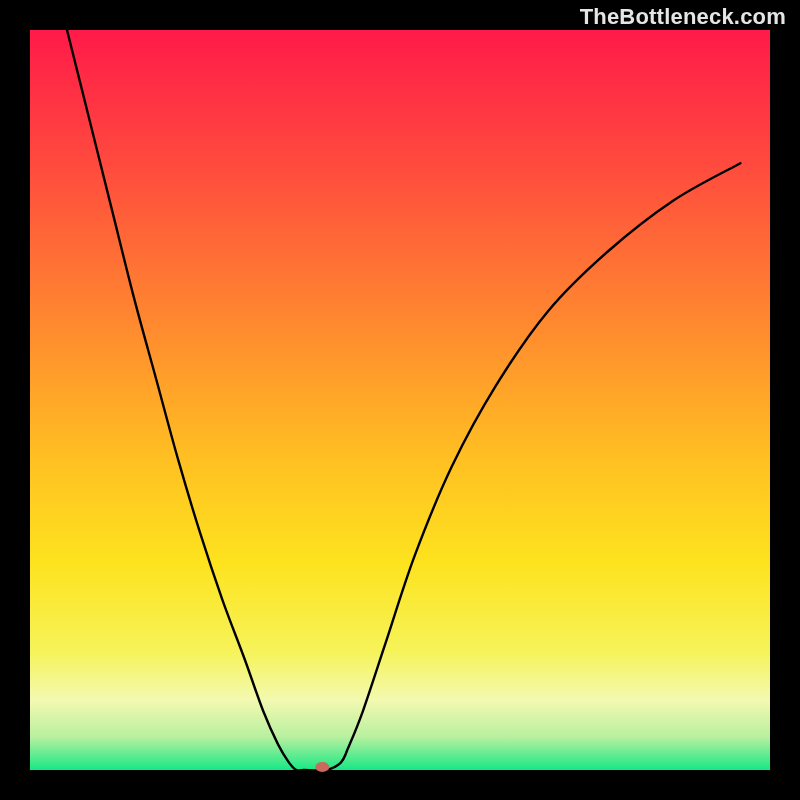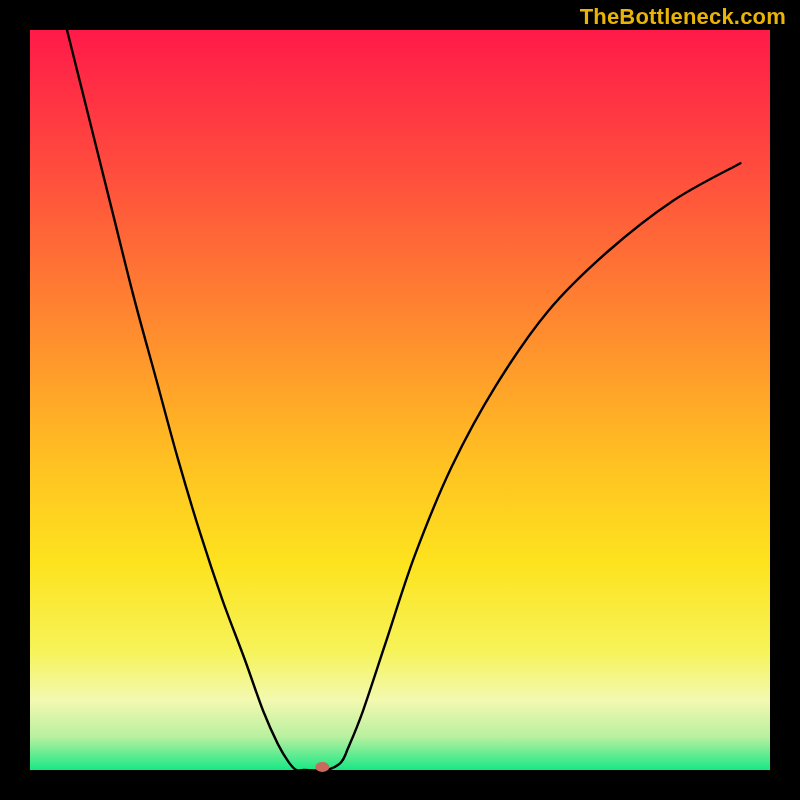--- a/index.html
+++ b/index.html
@@ -14,21 +14,21 @@
   .stage {
     position: relative;
     width: 800px;
     height: 800px;
     background: #000;
   }
   .watermark {
     position: absolute;
     top: 4px;
     right: 14px;
-    color: #eab308;
+    color: #e5e5e5;
     font-size: 22px;
     font-weight: 600;
     letter-spacing: 0.2px;
     user-select: none;
   }
   svg {
     position: absolute;
     top: 0;
     left: 0;
   }

